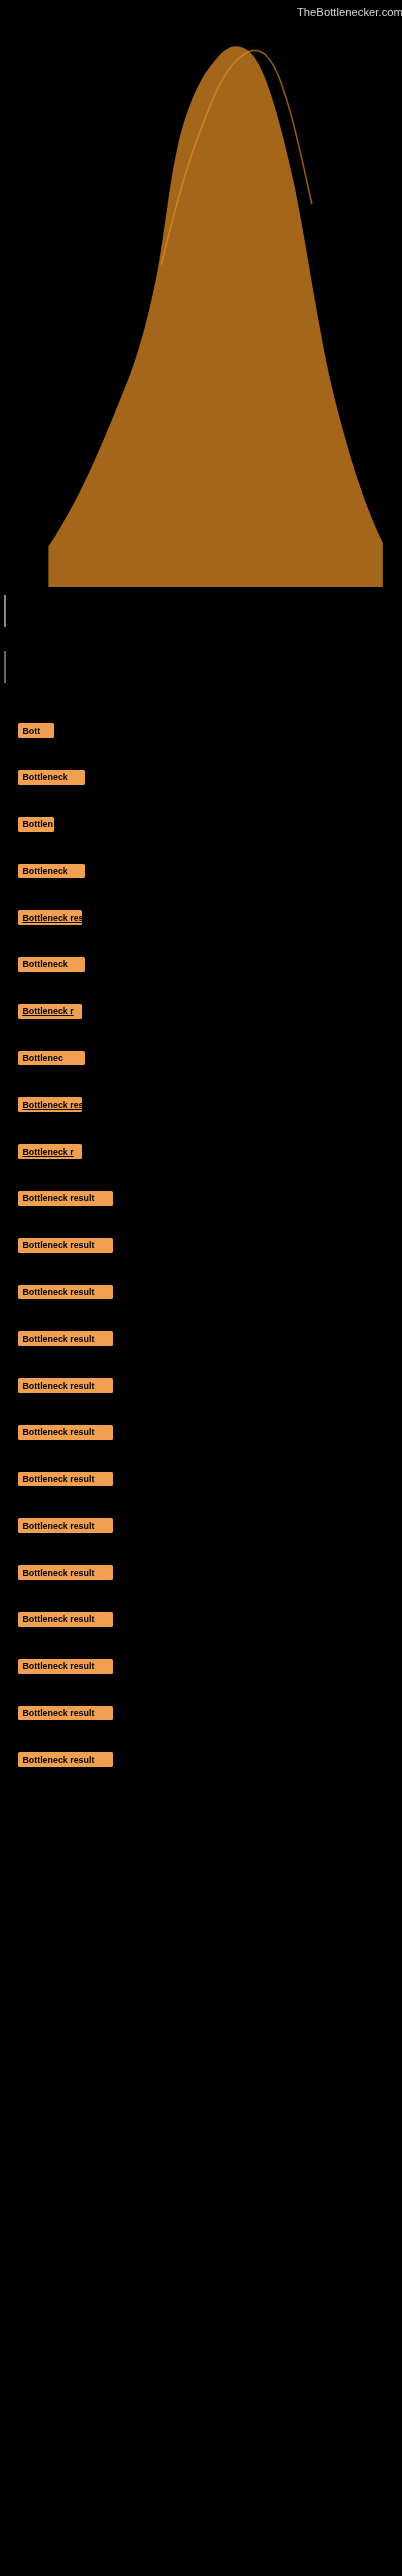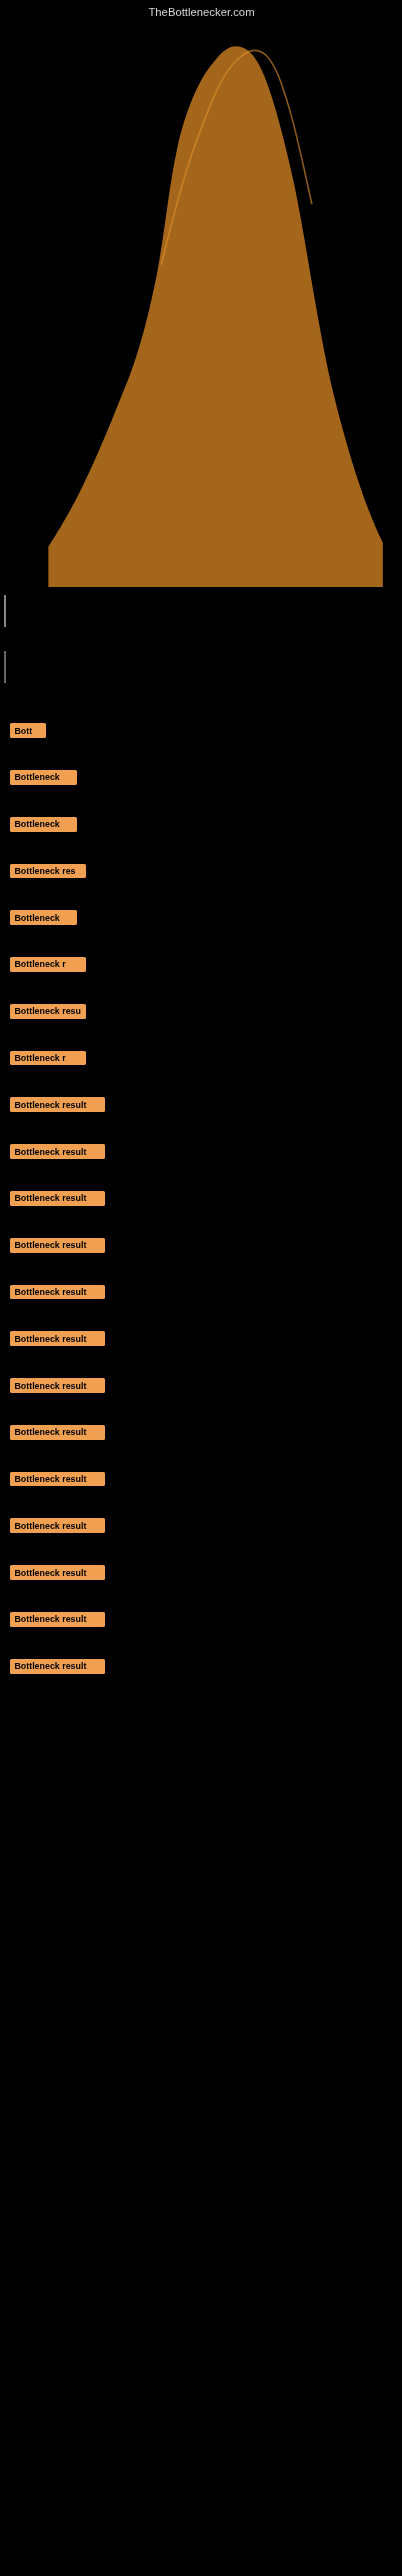--- a/index.html
+++ b/index.html
@@ -12,40 +12,40 @@
       width: 403px;
       min-height: 2576px;
       background-color: #000000;
       font-family: Arial, sans-serif;
       position: relative;
     }
 
     .site-title {
       color: #d4d4d4;
       font-size: 11.3px;
-      text-align: center;
+      text-align: right;
       padding-top: 6.4px;
       padding-bottom: 4.8px;
     }
 
     .chart-area {
       width: 100%;
       height: 564px;
       background-color: #000000;
       position: relative;
     }
 
     .chart-curve {
       width: 100%;
       height: 100%;
     }
 
     .bottleneck-items-container {
       width: 100%;
-      padding-left: 8px;
+      padding-left: 16px;
       padding-top: 24px;
     }
 
     .bottleneck-item {
       display: inline-block;
       background-color: #f0a050;
       color: #000000;
       font-size: 8.9px;
       font-weight: bold;
       padding: 2.4px 4.8px;
@@ -56,21 +56,21 @@
     }
 
     .bottleneck-row {
       display: block;
       margin-bottom: 14.5px;
     }
 
     
     .w-tiny { width: 36px; overflow: hidden; }
     .w-small { width: 67px; overflow: hidden; }
-    .w-medium { width: 76px; overflow: hidden; }
+    .w-medium { width: 64px; overflow: hidden; text-decoration: underline; }
     .w-full { width: 95px; overflow: hidden; }
   </style>
 </head>
 <body>
 
 <div class="site-title">TheBottlenecker.com</div>
 
 <div class="chart-area">
   <svg class="chart-curve" viewBox="0 0 500 700" preserveAspectRatio="none">
 
@@ -105,24 +105,26 @@
 </div>
 
 <div style="height: 64px; background: #000; position: relative;">
   <div style="position: absolute; left: 4px; top: 16px; width: 1.6px; height: 32px; background: #666;"></div>
 </div>
 
 <div class="bottleneck-items-container">
 
 <div class="bottleneck-row"><span class="bottleneck-item w-tiny">Bott</span></div>
     <div class="bottleneck-row"><span class="bottleneck-item w-small">Bottleneck</span></div>
+    <div class="bottleneck-row"><span class="bottleneck-item w-tiny">Bottlen</span></div>
     <div class="bottleneck-row"><span class="bottleneck-item w-small">Bottleneck</span></div>
     <div class="bottleneck-row"><span class="bottleneck-item w-medium">Bottleneck res</span></div>
     <div class="bottleneck-row"><span class="bottleneck-item w-small">Bottleneck</span></div>
     <div class="bottleneck-row"><span class="bottleneck-item w-medium">Bottleneck r</span></div>
+    <div class="bottleneck-row"><span class="bottleneck-item w-small">Bottlenec</span></div>
     <div class="bottleneck-row"><span class="bottleneck-item w-medium">Bottleneck resu</span></div>
     <div class="bottleneck-row"><span class="bottleneck-item w-medium">Bottleneck r</span></div>
     <div class="bottleneck-row"><span class="bottleneck-item w-full">Bottleneck result</span></div>
     <div class="bottleneck-row"><span class="bottleneck-item w-full">Bottleneck result</span></div>
     <div class="bottleneck-row"><span class="bottleneck-item w-full">Bottleneck result</span></div>
     <div class="bottleneck-row"><span class="bottleneck-item w-full">Bottleneck result</span></div>
     <div class="bottleneck-row"><span class="bottleneck-item w-full">Bottleneck result</span></div>
     <div class="bottleneck-row"><span class="bottleneck-item w-full">Bottleneck result</span></div>
     <div class="bottleneck-row"><span class="bottleneck-item w-full">Bottleneck result</span></div>
     <div class="bottleneck-row"><span class="bottleneck-item w-full">Bottleneck result</span></div>

